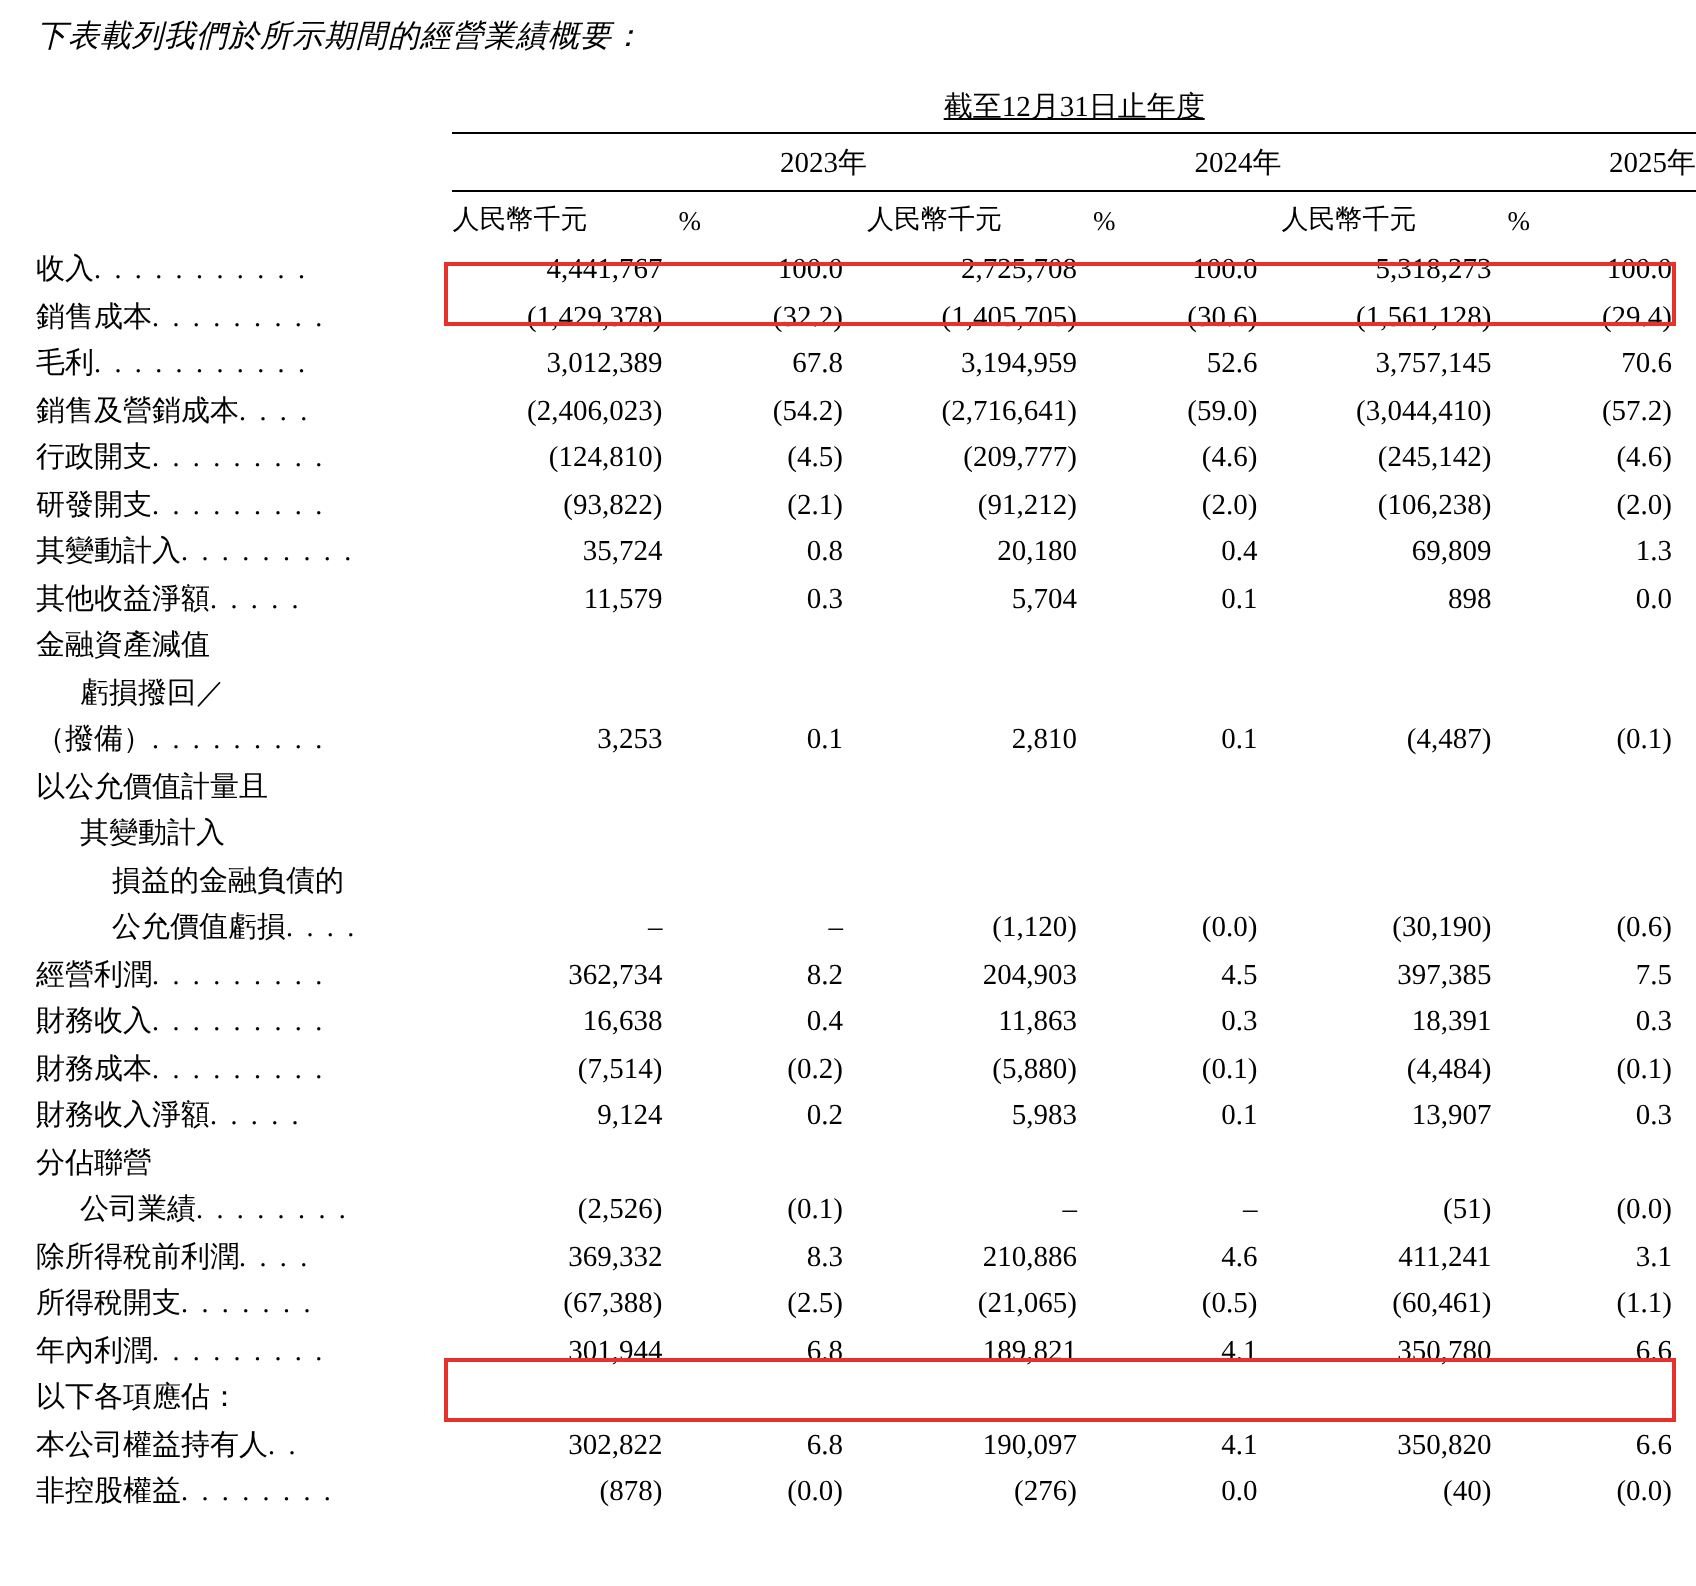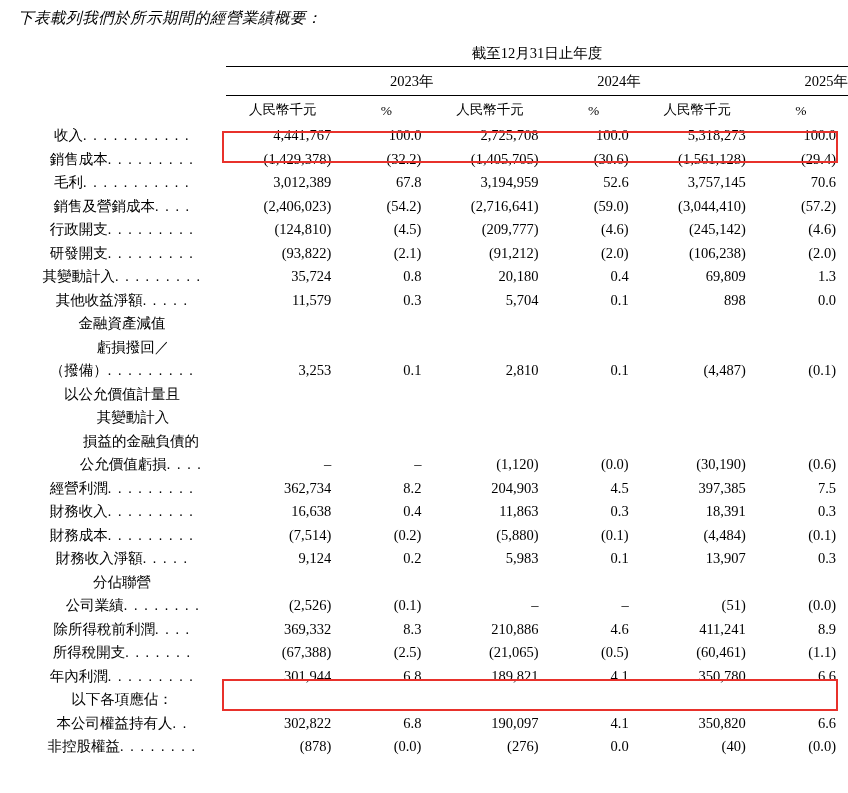--- a/index.html
+++ b/index.html
@@ -44,46 +44,46 @@
   
   .c-label { width: 212px; }
   .c-num   { width: 108px; text-align: right; padding-right: 8px !important; }
   .c-pct   { width: 86px;  text-align: right; padding-right: 12px !important; }
 
   .hdr-span {
     text-align: center;
     font-weight: bold;
     font-size: 14.5px;
     padding-bottom: 3px !important;
+    text-decoration: underline;
   }
   .rule-top td {
     border-top: 1px solid #000;
     height: 1px;
     padding: 0;
     line-height: 0;
     font-size: 0;
   }
   .yr {
     text-align: right;
     font-weight: bold;
     padding-top: 4px !important;
     padding-bottom: 4px !important;
   }
   .unit {
-    text-align: center;
     font-size: 13.5px;
     padding-top: 4px !important;
     padding-bottom: 5px !important;
   }
   .row td {
     height: 23.5px;
     line-height: 23.5px;
   }
   .lbl {
-    text-align: center;
+    text-align: left;
     font-size: 14.5px;
     overflow: hidden;
   }
   .lbl .dots {
     letter-spacing: 1.6px;
     font-size: 14px;
   }
   .b { font-weight: bold; }
   .indent1 { padding-left: 22px !important; }
   .indent2 { padding-left: 38px !important; }
@@ -345,21 +345,21 @@
           <td class="c-num">(51)</td>
           <td class="c-pct">(0.0)</td>
         </tr>
         <tr class="row">
           <td class="lbl b"><span>除所得稅前利潤</span><span class="dots">. . . .</span></td>
           <td class="c-num b">369,332</td>
           <td class="c-pct b">8.3</td>
           <td class="c-num b">210,886</td>
           <td class="c-pct b">4.6</td>
           <td class="c-num b">411,241</td>
-          <td class="c-pct b">8.9</td>
+          <td class="c-pct b">3.1</td>
         </tr>
         <tr class="row">
           <td class="lbl"><span>所得稅開支</span><span class="dots">. . . . . . .</span></td>
           <td class="c-num">(67,388)</td>
           <td class="c-pct">(2.5)</td>
           <td class="c-num">(21,065)</td>
           <td class="c-pct">(0.5)</td>
           <td class="c-num">(60,461)</td>
           <td class="c-pct">(1.1)</td>
         </tr>

